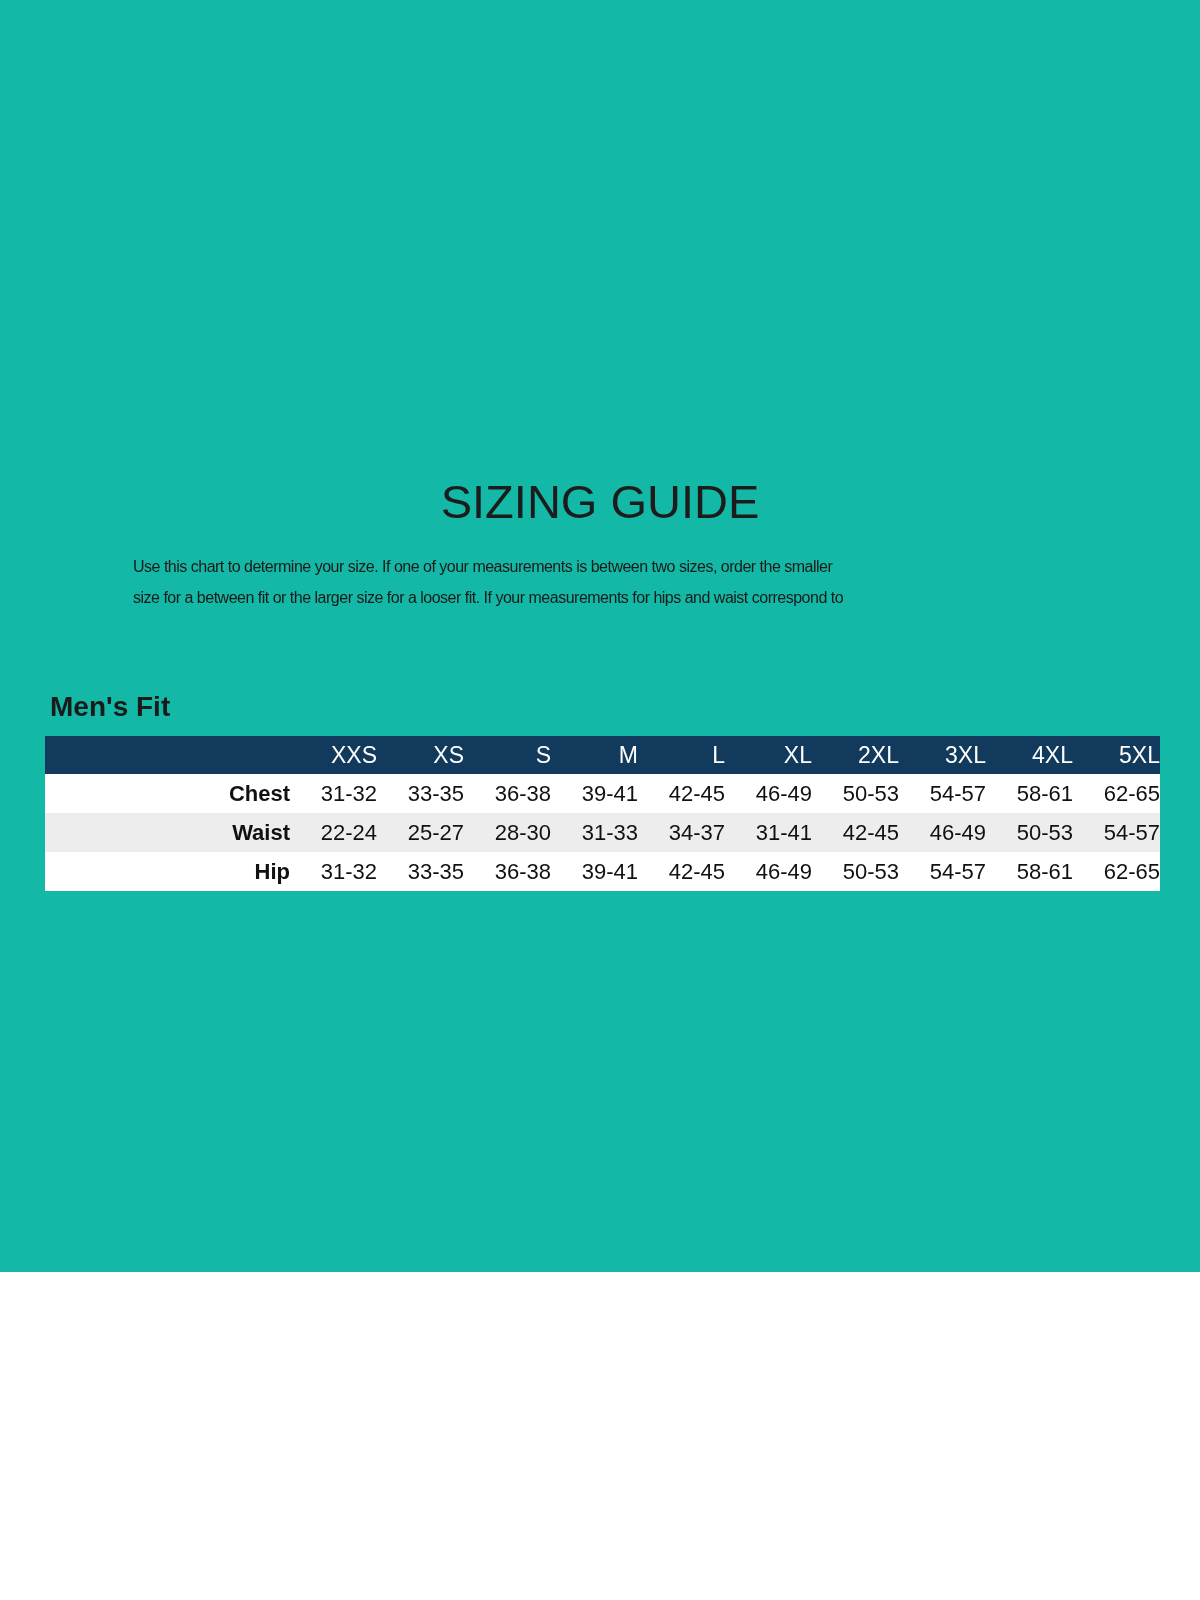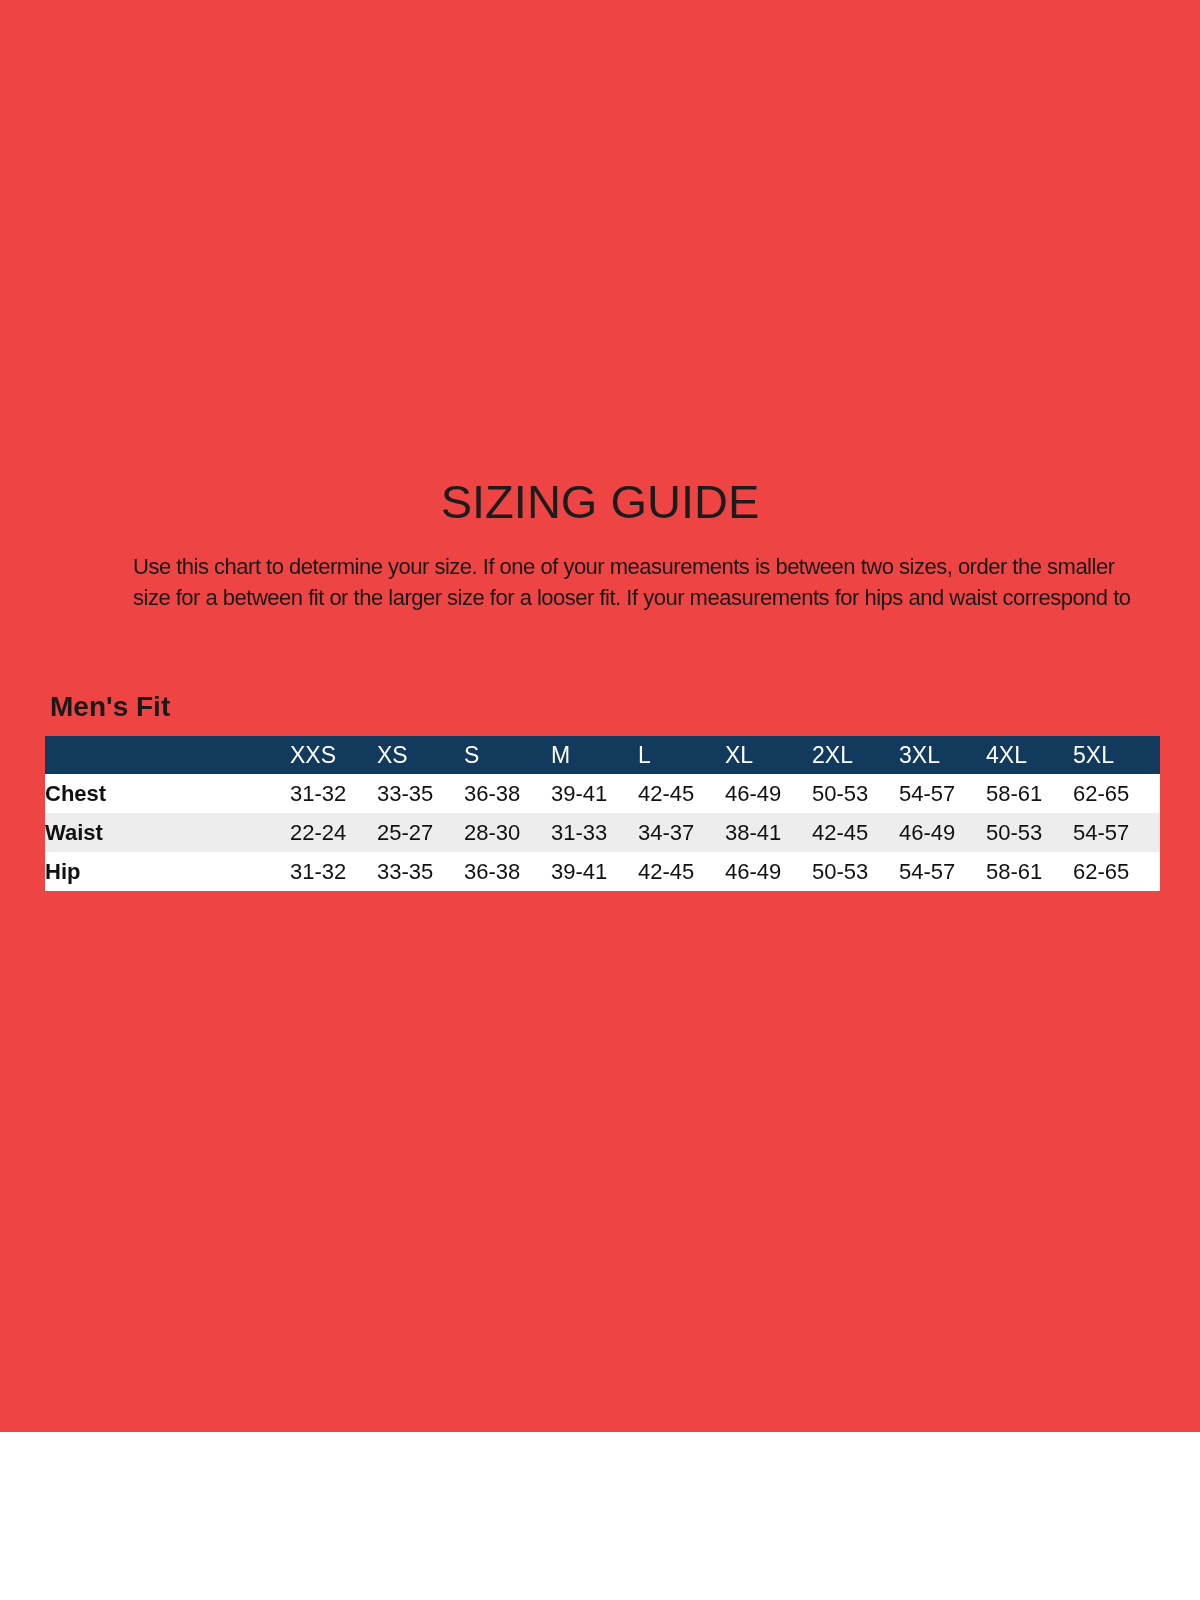--- a/index.html
+++ b/index.html
@@ -3,43 +3,43 @@
 <meta charset="utf-8">
 <style>
   html, body {
     margin: 0;
     padding: 0;
     background: #ffffff;
   }
   .page {
     position: relative;
     width: 1200px;
-    height: 1432px;
-    background: #ef4444;
+    height: 1272px;
+    background: #14b8a6;
     font-family: "Liberation Sans", sans-serif;
     color: #1a1a1a;
     overflow: hidden;
   }
   .page-title {
     position: absolute;
     top: 474px;
     left: 0;
     width: 1200px;
     text-align: center;
     font-size: 47px;
     font-weight: 400;
     letter-spacing: 0px;
     color: #1c1c1c;
   }
   .intro {
     position: absolute;
     top: 551px;
     left: 133px;
     width: 960px;
-    font-size: 22px;
+    font-size: 16px;
     line-height: 31px;
     letter-spacing: -0.5px;
     color: #1a1a1a;
   }
   .intro .intro-line {
     white-space: nowrap;
   }
   .section-label {
     position: absolute;
     top: 691px;
@@ -54,21 +54,21 @@
     left: 45px;
     width: 1115px;
     border-collapse: collapse;
     table-layout: fixed;
     font-size: 22px;
   }
   table.size-table col.label-col { width: 245px; }
   table.size-table col.data-col  { width: 87px; }
   table.size-table th, table.size-table td {
     padding: 0;
-    text-align: left;
+    text-align: right;
     vertical-align: middle;
     border: none;
   }
   tr.header-row {
     height: 38px;
     background: #123a5c;
   }
   tr.header-row th {
     color: #ffffff;
     font-weight: 400;
@@ -139,21 +139,21 @@
         <td>62-65</td>
       </tr>
 
       <tr class="data-row striped">
         <td class="row-label">Waist</td>
         <td>22-24</td>
         <td>25-27</td>
         <td>28-30</td>
         <td>31-33</td>
         <td>34-37</td>
-        <td>38-41</td>
+        <td>31-41</td>
         <td>42-45</td>
         <td>46-49</td>
         <td>50-53</td>
         <td>54-57</td>
       </tr>
 
       <tr class="data-row">
         <td class="row-label">Hip</td>
         <td>31-32</td>
         <td>33-35</td>

